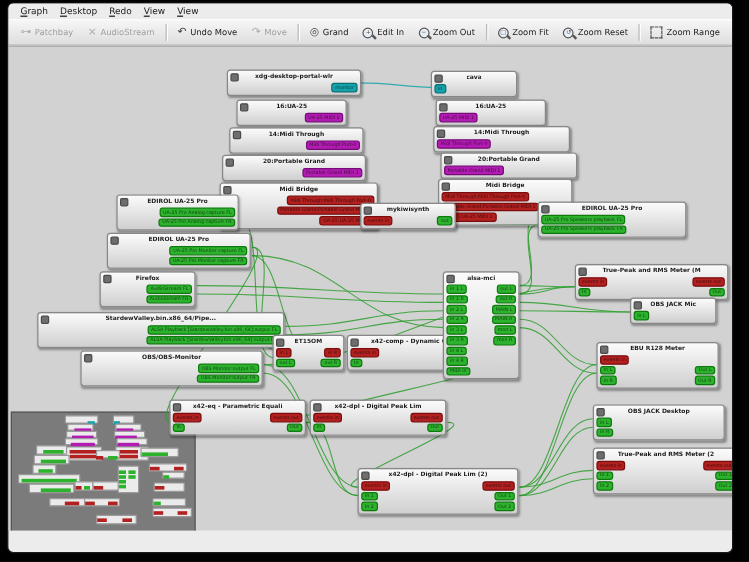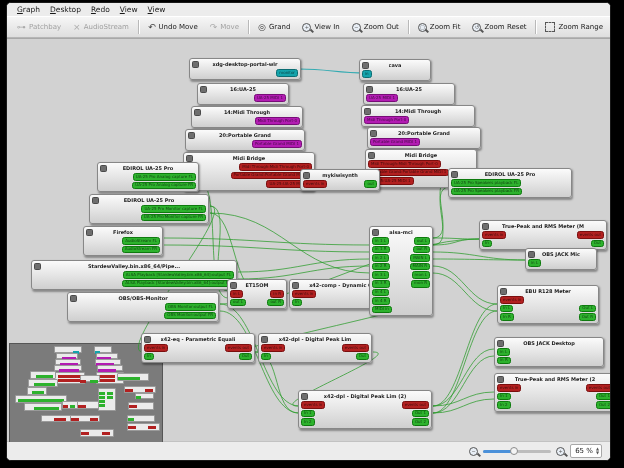--- a/index.html
+++ b/index.html
@@ -82,21 +82,21 @@
           <span class="glyph">↷</span>
           <span>Move</span>
         </div>
         <div class="tsep"></div>
         <div class="tbtn">
           <span class="glyph">◎</span>
           <span>Grand</span>
         </div>
         <div class="tbtn">
           <span class="mag">+</span>
-          <span>View In</span>
+          <span>Edit In</span>
         </div>
         <div class="tbtn">
           <span class="mag">−</span>
           <span>Zoom Out</span>
         </div>
         <div class="tsep"></div>
         <div class="tbtn">
           <span class="mag">□</span>
           <span>Zoom Fit</span>
         </div>
@@ -597,30 +597,14 @@
           <div class="prow">
             <span class="chip" style="background: rgb(45, 178, 45); border-color: rgb(14, 122, 14);">In 1</span>
             <span class="chip" style="background: rgb(45, 178, 45); border-color: rgb(14, 122, 14);">Out 1</span>
           </div>
           <div class="prow">
             <span class="chip" style="background: rgb(45, 178, 45); border-color: rgb(14, 122, 14);">In 2</span>
             <span class="chip" style="background: rgb(45, 178, 45); border-color: rgb(14, 122, 14);">Out 2</span>
           </div>
         </div>
       </div>
-    <div id="statusbar">
-      <span class="mag">−</span>
-      <div id="zoom-slider">
-        <div class="track"></div>
-        <div class="fill" style="width: 45%;"></div>
-        <div class="handle" style="left: calc(45% - 4px);"></div>
-      </div>
-      <span class="mag">+</span>
-      <div id="zoom-spin">
-        <span>65 %</span>
-        <span class="steppers">
-            <span>▲</span>
-            <span>▼</span>
-          </span>
-      </div>
-    </div>
   </div>
 </div>
 
 </body></html>

